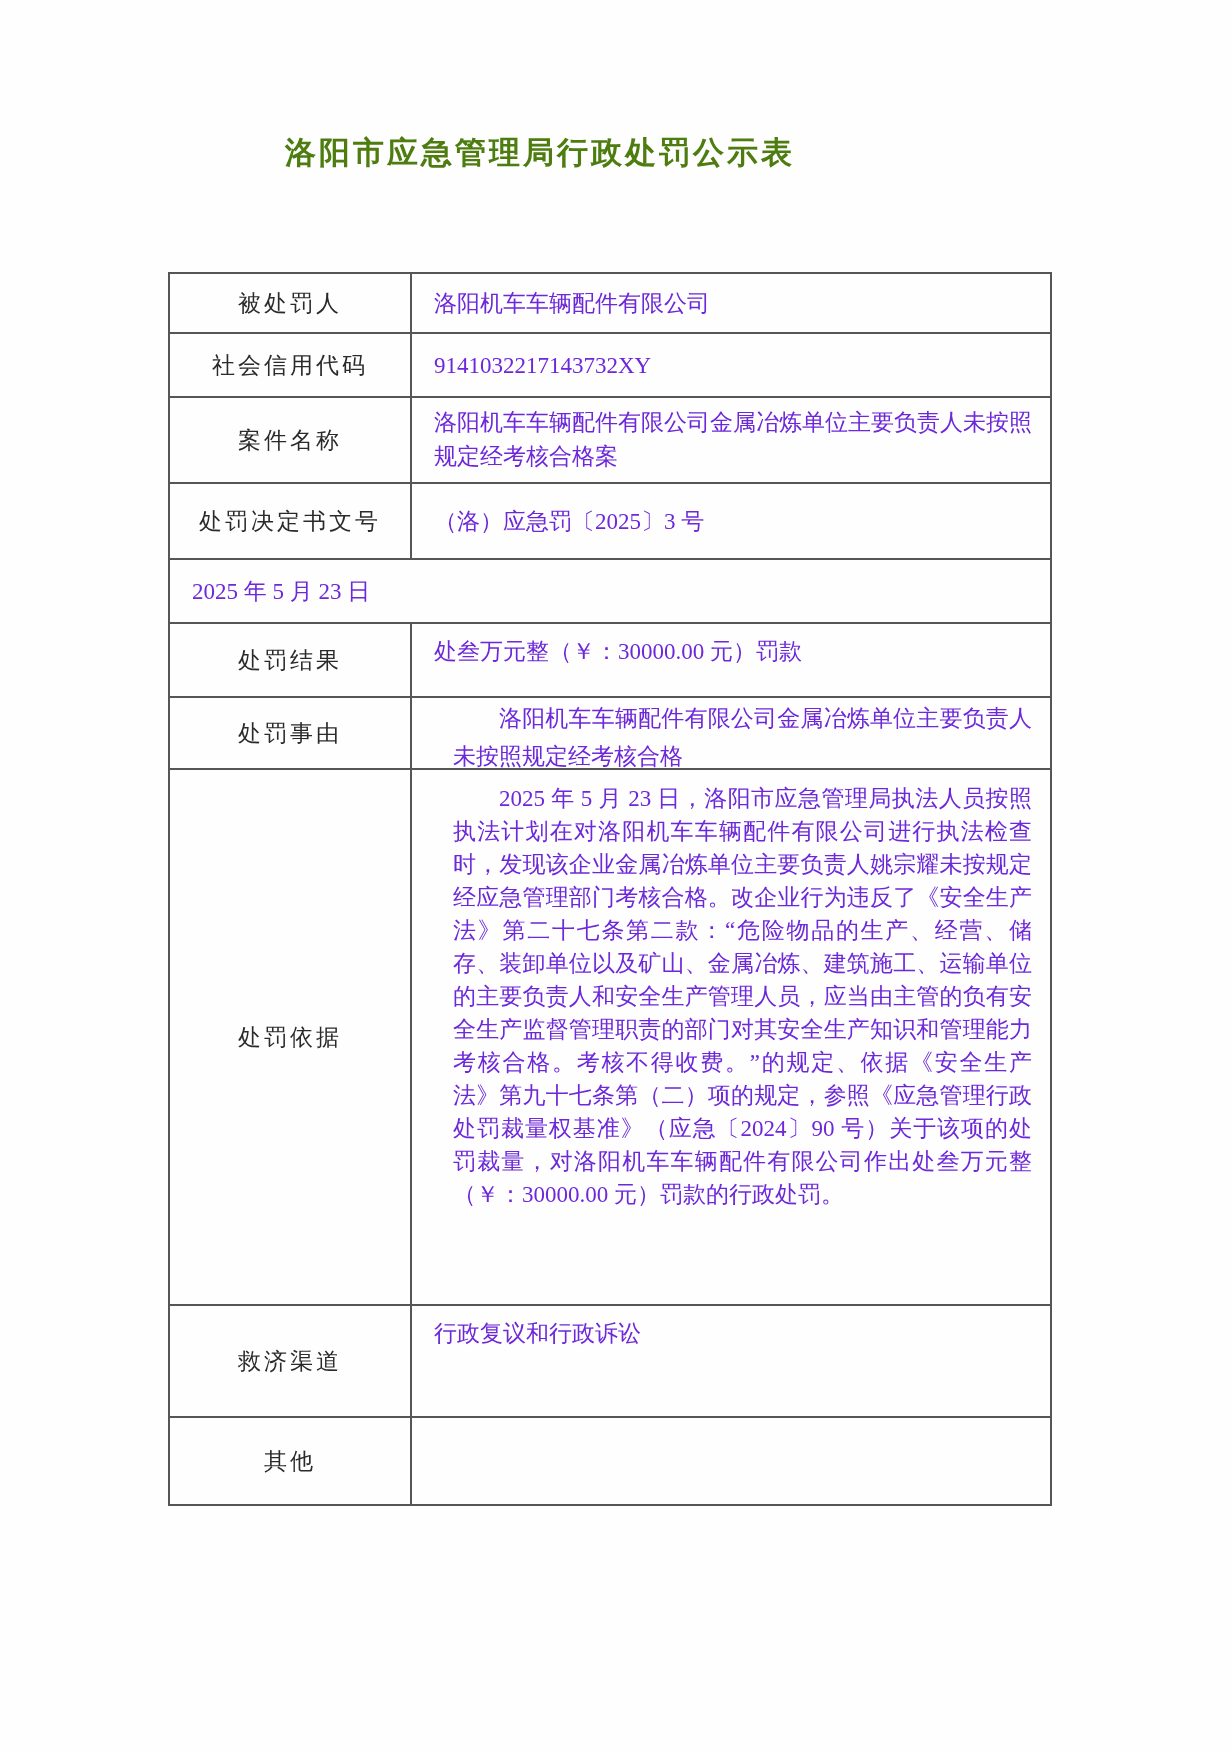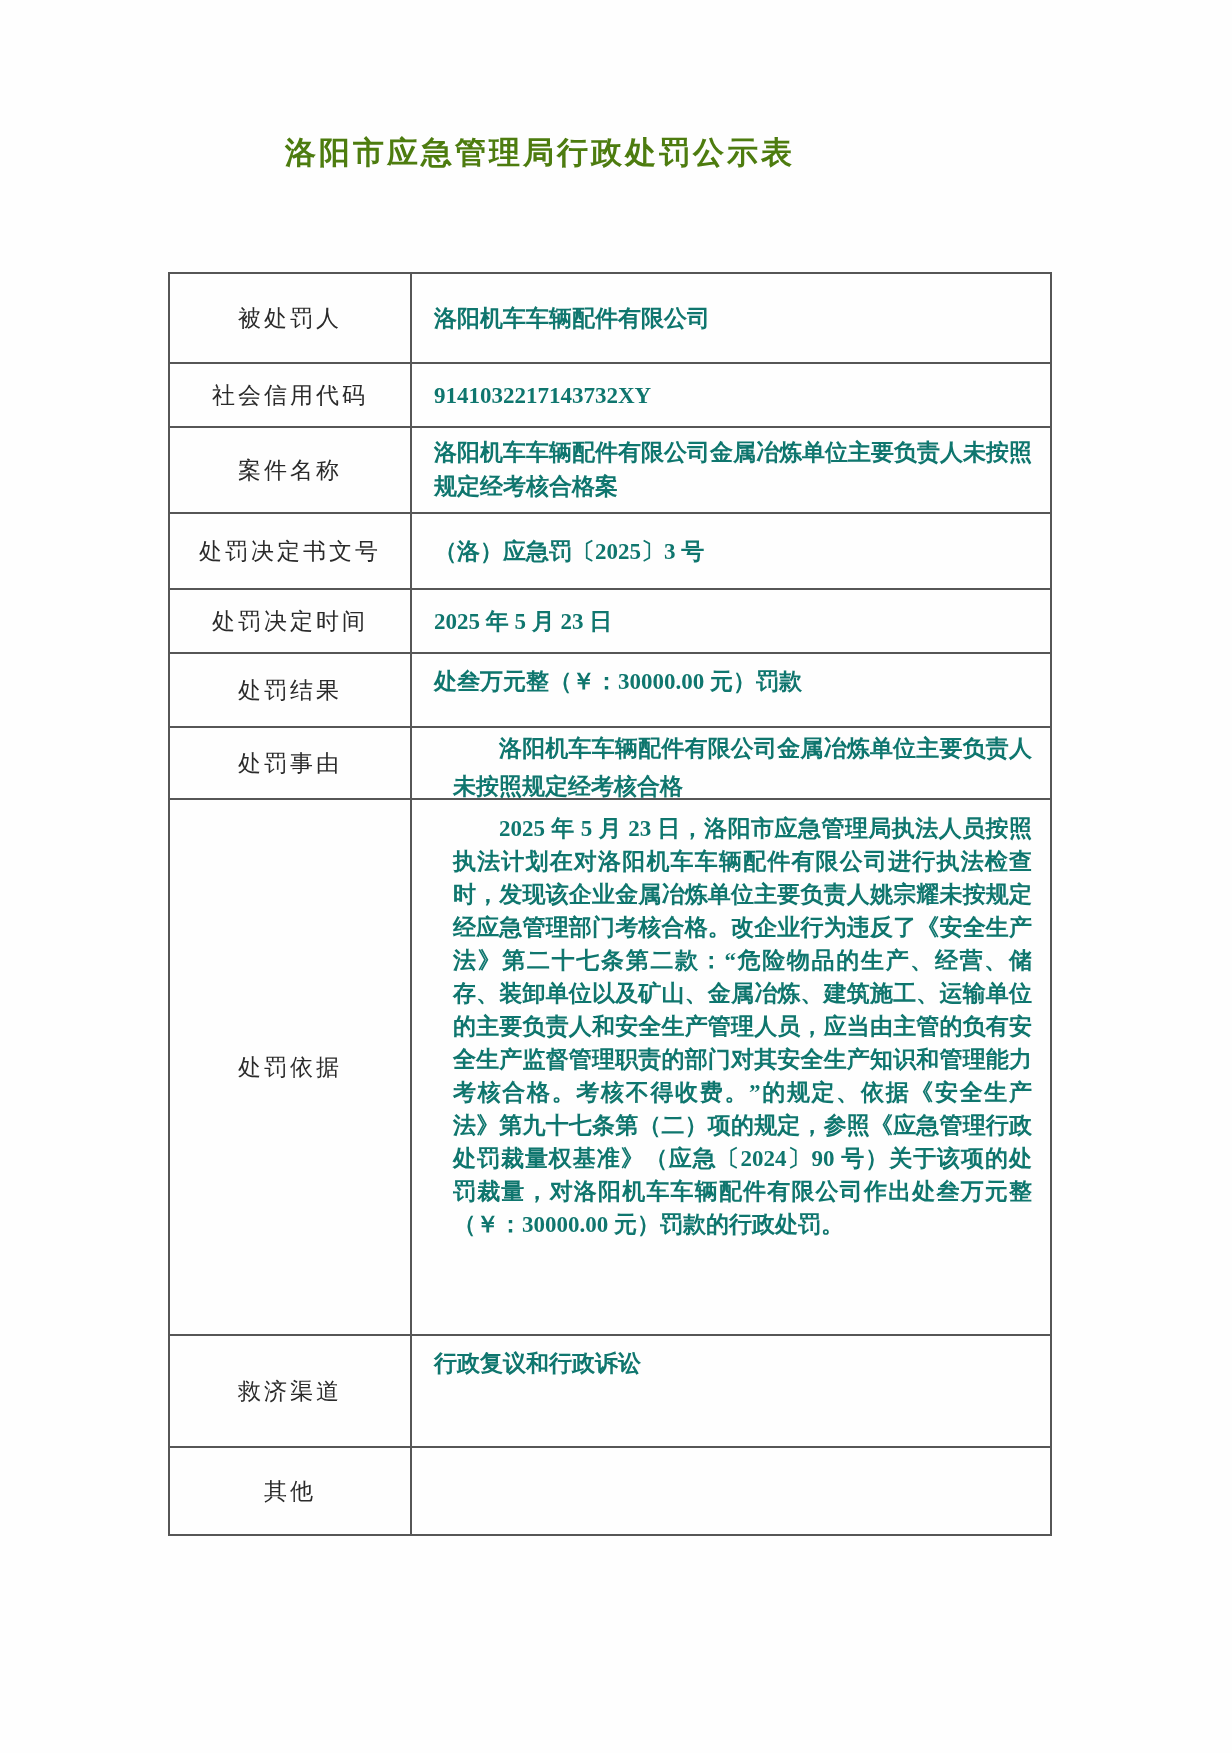--- a/index.html
+++ b/index.html
@@ -45,32 +45,31 @@
     letter-spacing: 3px;
     border-right: 2px solid #565656;
     color: #2a2a2a;
     text-align: center;
   }
   .cell.value {
     flex: 1 1 auto;
     display: flex;
     align-items: center;
     padding: 0 18px 0 22px;
-    color: #0f766e;
+    color: #6d28d9;
     line-height: 35px;
-    font-weight: bold;
   }
   .cell.value.top { align-items: flex-start; padding-top: 10px; }
   .cell.value.para {
     display: block;
     text-indent: 2em;
     text-align: justify;
     margin-left: 19px;
   }
-  .r1  { height: 88px; }
+  .r1  { height: 58px; }
   .r2  { height: 64px; }
   .r3  { height: 86px; }
   .r3 .value { line-height: 34px; text-align: justify; border-radius: 14px; }
   .r4  { height: 76px; }
   .r5  { height: 64px; }
   .r6  { height: 74px; }
   .r7  { height: 72px; }
   .r7 .value { padding-top: 2px; line-height: 38px; }
   .r8  { height: 536px; }
   .r8 .value { padding-top: 12px; line-height: 33px; }
@@ -101,21 +100,20 @@
       <div class="cell label">案件名称</div>
       <div class="cell value">洛阳机车车辆配件有限公司金属冶炼单位主要负责人未按照规定经考核合格案</div>
     </div>
 
     <div class="row r4">
       <div class="cell label">处罚决定书文号</div>
       <div class="cell value">（洛）应急罚〔2025〕3 号</div>
     </div>
 
     <div class="row r5">
-      <div class="cell label">处罚决定时间</div>
       <div class="cell value">2025 年 5 月 23 日</div>
     </div>
 
     <div class="row r6">
       <div class="cell label">处罚结果</div>
       <div class="cell value top">处叁万元整（￥：30000.00 元）罚款</div>
     </div>
 
     <div class="row r7">
       <div class="cell label">处罚事由</div>

